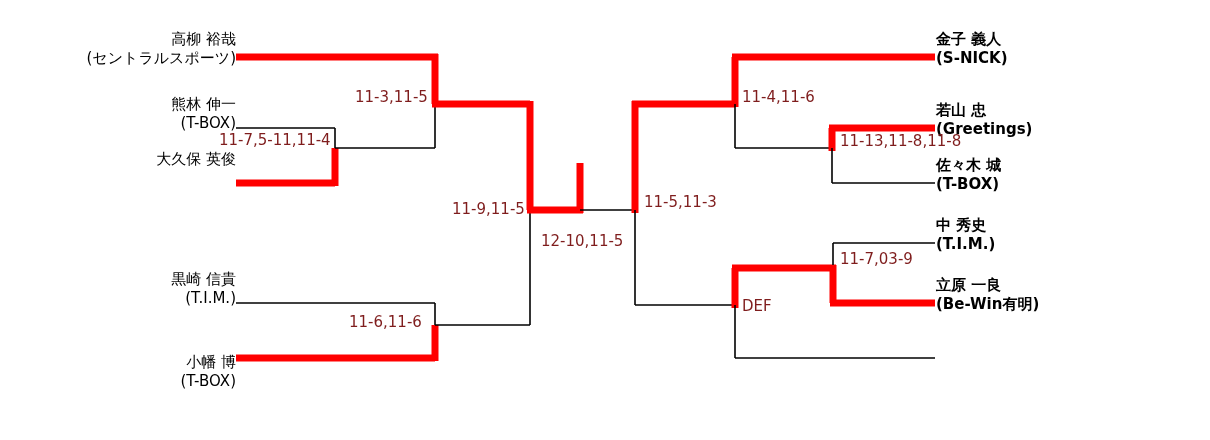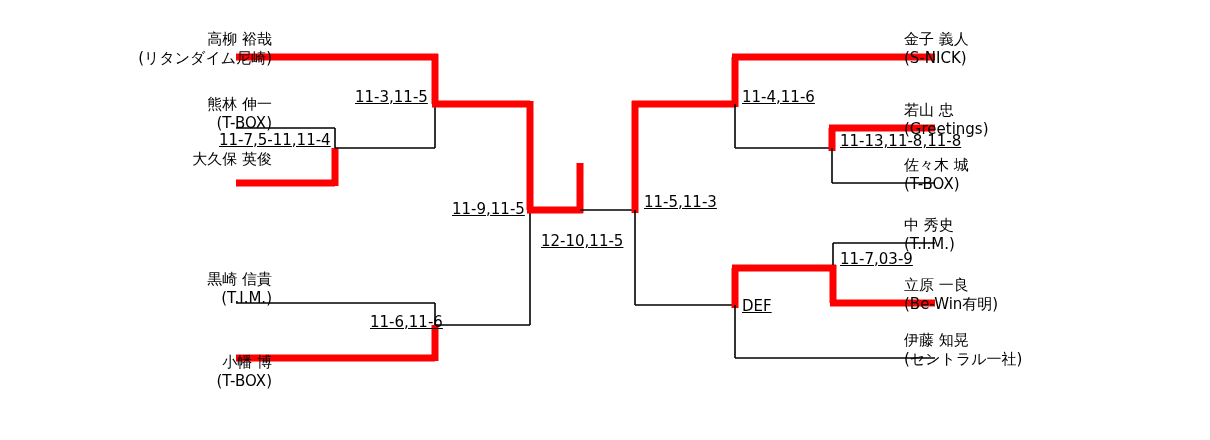--- a/index.html
+++ b/index.html
@@ -28,37 +28,36 @@
     line-height: 19px;
     color: #000000;
     white-space: nowrap;
     font-family: "DejaVu Sans", sans-serif;
   }
   
   .player-left {
     text-align: right;
     width: 236px;
     left: 0px;
-    padding-left: 36px;
   }
   
   .player-right {
     text-align: left;
-    left: 904px;
+    left: 936px;
     width: 270px;
+    font-weight: bold;
   }
   .pname { display: block; }
   .pclub { display: block; }
   .score {
     position: absolute;
     font-size: 15px;
     line-height: 17px;
-    color: #000000;
+    color: #7f1d1d;
     white-space: nowrap;
-    text-decoration: underline;
   }
 </style>
 </head>
 <body>
 
 <div id="bracket-page">
 
   <svg class="bracket-lines" viewBox="0 0 1210 440" xmlns="http://www.w3.org/2000/svg">
 
     <path d="M 236 128 L 335 128" stroke="#000000" stroke-width="1.6" fill="none"></path>
@@ -125,21 +124,21 @@
     <path d="M 735 358 L 935 358" stroke="#000000" stroke-width="1.6" fill="none"></path>
 
     <path d="M 833 268 L 833 243" stroke="#000000" stroke-width="1.6" fill="none"></path>
     <path d="M 833 243 L 935 243" stroke="#000000" stroke-width="1.6" fill="none"></path>
     <path d="M 833 265 L 833 303" stroke="#FF0000" stroke-width="7" fill="none"></path>
     <path d="M 830 303 L 935 303" stroke="#FF0000" stroke-width="7" fill="none"></path>
   </svg>
 
   <div class="lbl player-left" style="top:30px;">
     <span class="pname">高柳 裕哉</span>
-    <span class="pclub">(リタンダイム尼崎)</span>
+    <span class="pclub">(セントラルスポーツ)</span>
   </div>
 
   <div class="lbl player-left" style="top:95px;">
     <span class="pname">熊林 伸一</span>
     <span class="pclub">(T-BOX)</span>
   </div>
 
   <div class="lbl player-left" style="top:150px;">
     <span class="pname">大久保 英俊</span>
   </div>
@@ -172,30 +171,26 @@
   <div class="lbl player-right" style="top:216px;">
     <span class="pname">中 秀史</span>
     <span class="pclub">(T.I.M.)</span>
   </div>
 
   <div class="lbl player-right" style="top:276px;">
     <span class="pname">立原 一良</span>
     <span class="pclub">(Be-Win有明)</span>
   </div>
 
-  <div class="lbl player-right" style="top:331px;">
-    <span class="pname">伊藤 知晃</span>
-    <span class="pclub">(セントラル一社)</span>
-  </div>
 
   <div class="score" style="left:219px; top:132px;">11-7,5-11,11-4</div>
 
   <div class="score" style="left:355px; top:89px;">11-3,11-5</div>
 
-  <div class="score" style="left:370px; top:314px;">11-6,11-6</div>
+  <div class="score" style="left:349px; top:314px;">11-6,11-6</div>
 
   <div class="score" style="left:452px; top:201px;">11-9,11-5</div>
 
   <div class="score" style="left:541px; top:233px;">12-10,11-5</div>
 
   <div class="score" style="left:644px; top:194px;">11-5,11-3</div>
 
   <div class="score" style="left:742px; top:89px;">11-4,11-6</div>
 
   <div class="score" style="left:840px; top:133px;">11-13,11-8,11-8</div>

